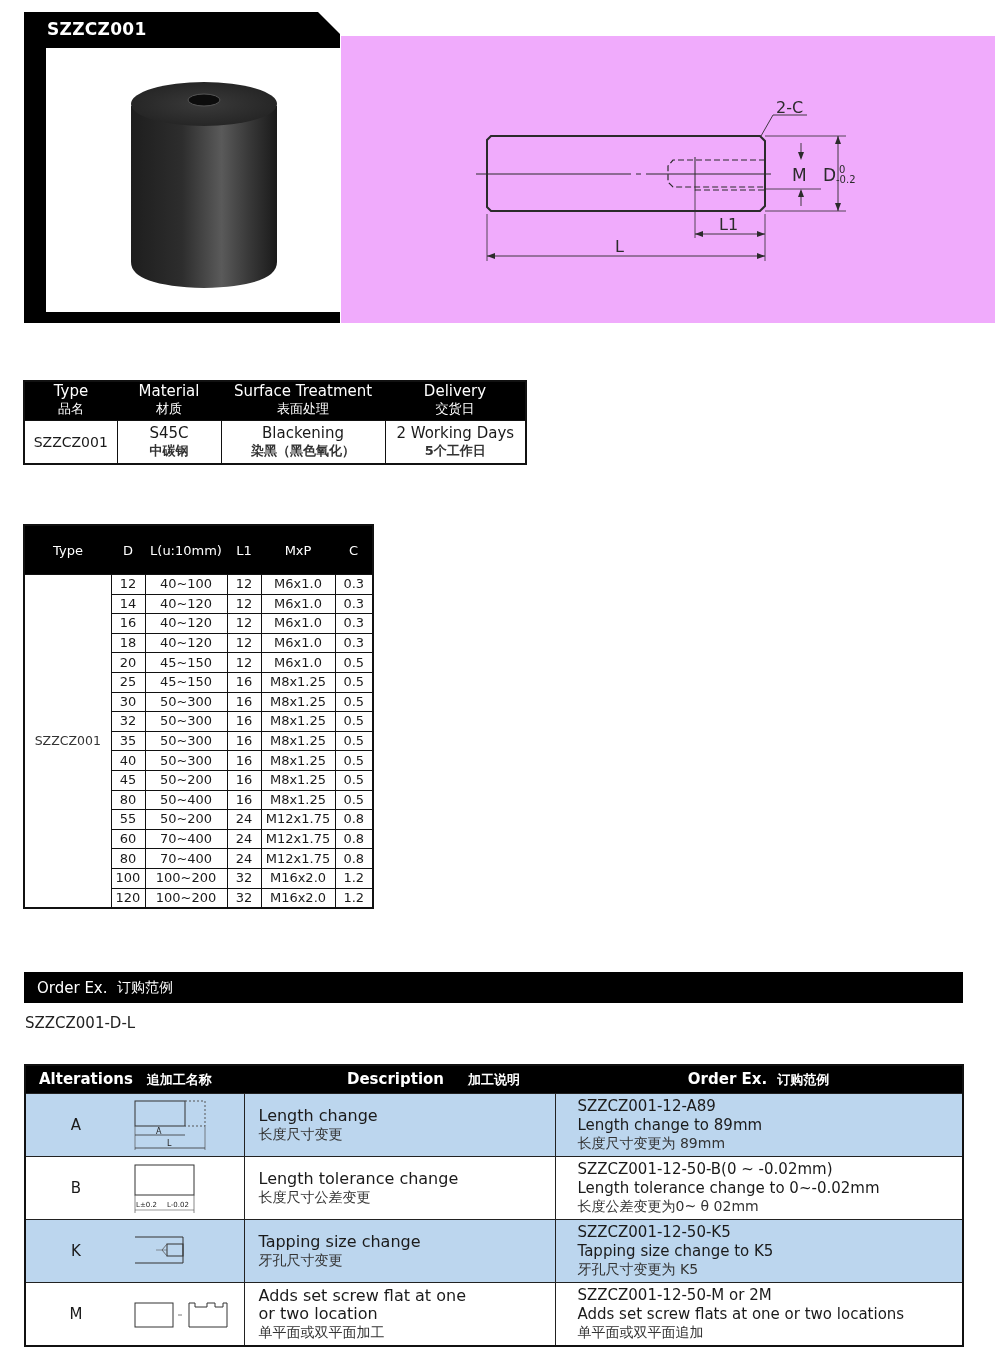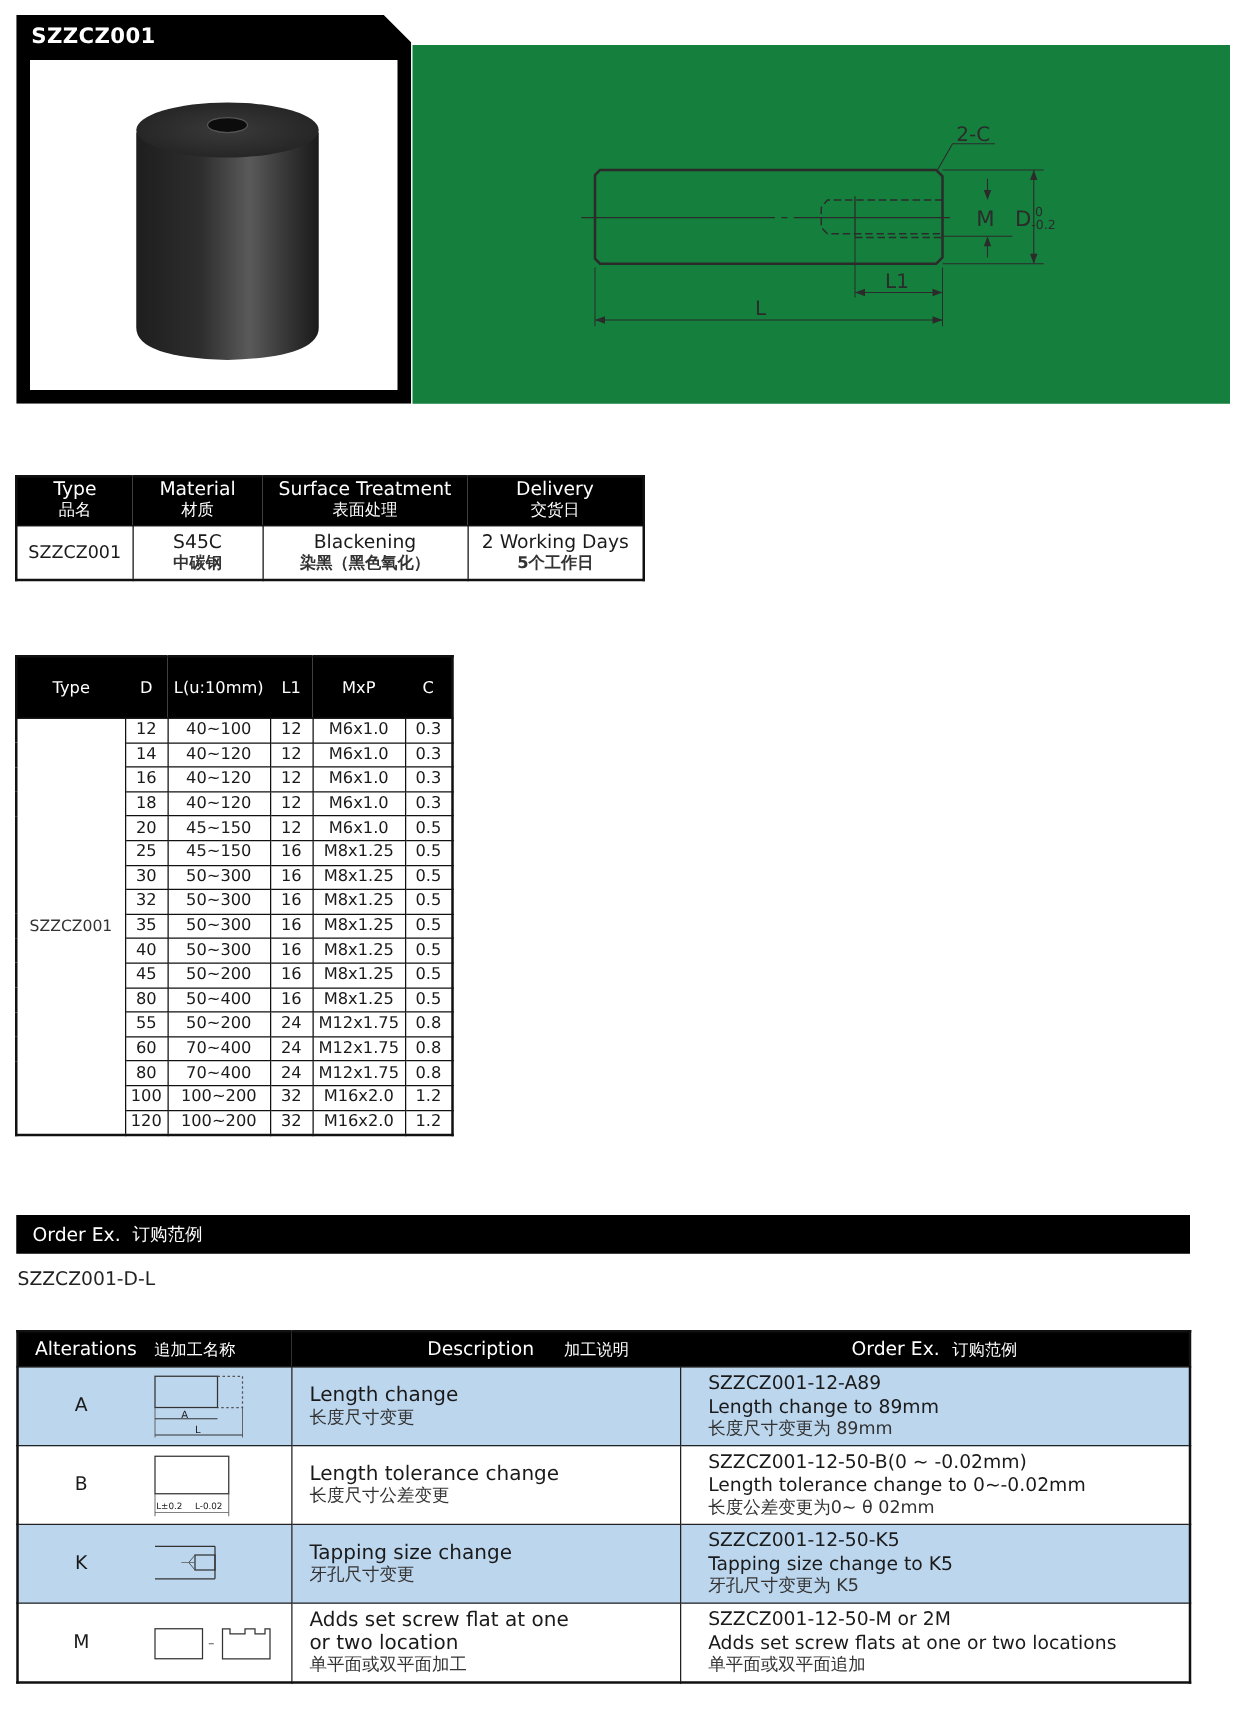--- a/index.html
+++ b/index.html
@@ -1,26 +1,26 @@
 <!DOCTYPE html>
 <html><head>
 <meta charset="utf-8">
 <style>
   html, body { margin:0; padding:0; background:#ffffff; }
   body { width:1000px; height:1372px; position:relative; overflow:hidden;
          font-family:"DejaVu Sans", "Liberation Sans", sans-serif; color:#1a1a1a; }
-  .abs { position:absolute; }
+  .abs { position:absolute;margin-left:11px; }
 
   
   #product-panel { left:13px; top:12px; width:316px; height:311px; }
   #product-panel svg { position:absolute; left:0; top:0; }
   #product-title { left:12px; top:7px; color:#fff; font-weight:bold; font-size:17px; letter-spacing:0.3px; }
   #photo-area { left:11px; top:36px; width:294px; height:264px; background:#fff; }
 
-  #drawing-panel { left:330px; top:36px; width:654px; height:287px; background:#15803d; }
+  #drawing-panel { left:330px; top:36px; width:654px; height:287px; background:#f0abfc; }
   #drawing-panel svg { position:absolute; left:0; top:0; }
 
   
   table { border-collapse:collapse; }
   #spec-table { left:12px; top:380px; width:504px; border:2px solid #111; }
   #spec-table th { background:#000; color:#fff; font-weight:normal; font-size:15px; line-height:17px;
                    padding:1px 2px 3px 2px; text-align:center; }
   #spec-table th .cn, #spec-table td .cn { font-size:13px; display:block; }
   #spec-table td { border:1.5px solid #111; text-align:center; font-size:15px; line-height:17px; height:42px; padding:0 2px; }
   #spec-table td .cn { color:#333;font-weight:bold; }
@@ -31,21 +31,21 @@
   #dim-table td { border:1.3px solid #111; text-align:center; font-size:13px; height:18.6px; padding:0; line-height:18px; }
   #dim-table td.type-cell { font-size:12.5px; color:#333; width:84px; }
 
   
   #order-bar { left:13px; top:972px; width:939px; height:31px; background:#000; color:#fff; }
   #order-bar span { position:absolute; top:7px; font-size:15px; }
   #order-code { left:14px; top:1014px; font-size:15px; color:#222; }
 
   
   #alt-table { left:13px; top:1064px; width:940px; border:2px solid #111; table-layout:fixed; }
-  #alt-table th { background:#000; color:#fff; font-weight:normal; font-size:15px; height:27px; padding:0; }
+  #alt-table th { background:#000; color:#fff; font-weight:bold; font-size:15px; height:27px; padding:0; }
   #alt-table td { border:1.3px solid #222; height:62px; padding:0; vertical-align:middle; }
   #alt-table tr.blue td { background:#bcd6ee; }
   #alt-table td.desc { padding-left:14px; font-size:16px; line-height:18px; }
   #alt-table td.ord { padding-left:22px; font-size:15px; line-height:18.5px; }
   .cn-small { font-size:14px; color:#333; }
   .hdr-cn { font-size:13px; margin-left:14px; }
   .thumb { display:inline-block; vertical-align:middle; }
 </style>
 </head>
 <body>

